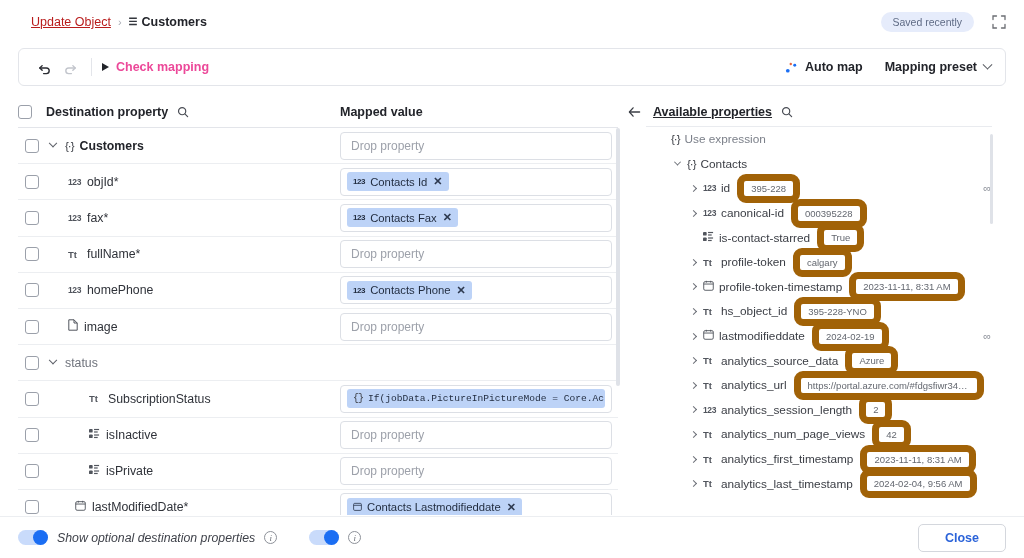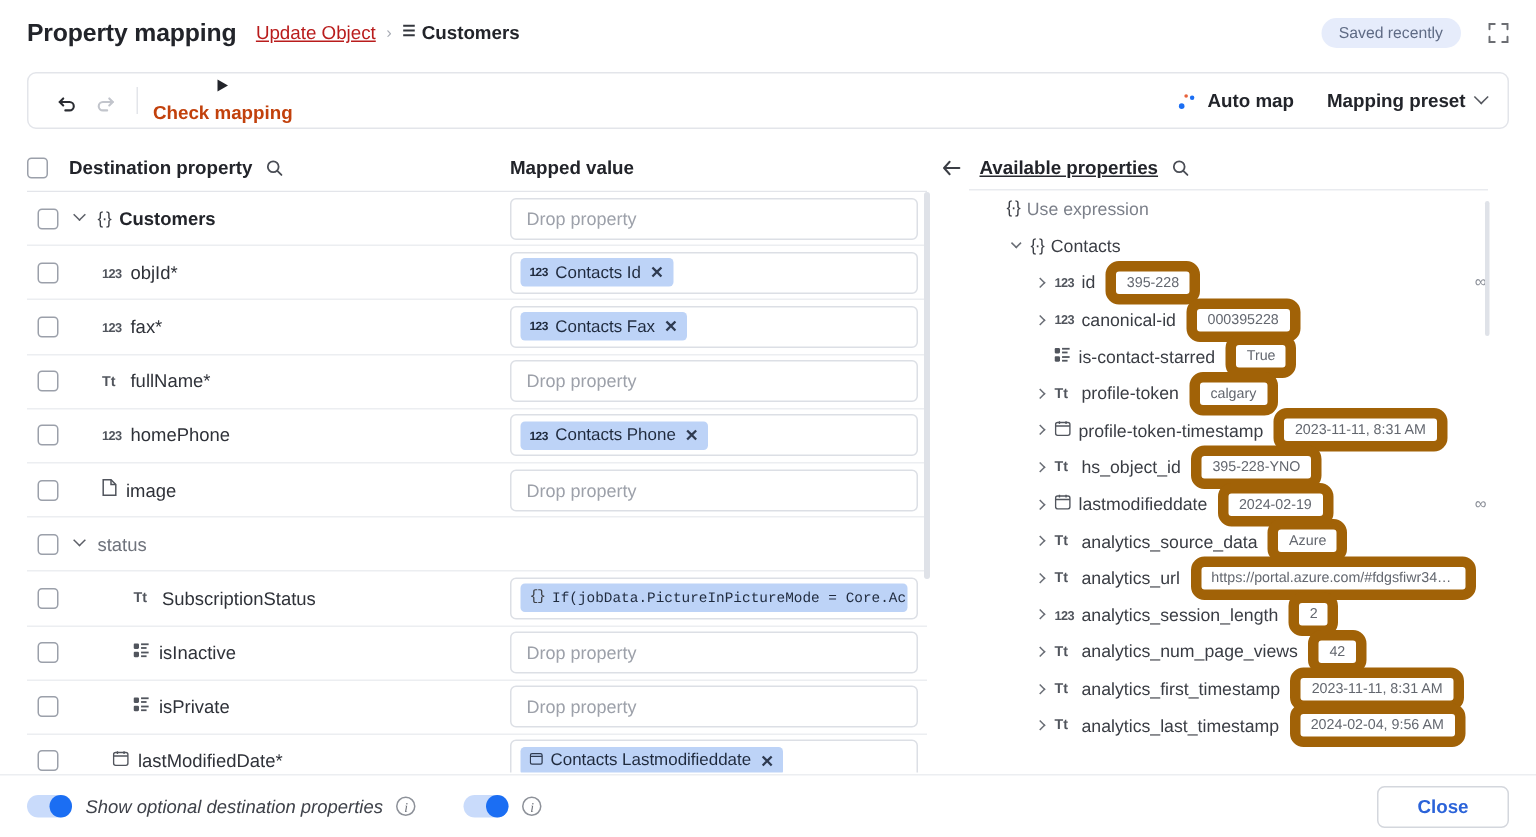--- a/index.html
+++ b/index.html
@@ -51,21 +51,21 @@
     display: flex; align-items: center; padding: 0 14px 0 12px;
   }
   .tb-icon-btn {
     width: 26px; height: 24px; display: flex; align-items: center; justify-content: center;
     cursor: pointer; color: #2b2d33;
   }
   .tb-icon-btn.disabled { color: #c2c5cc; cursor: default; }
   .tb-divider { width: 1px; height: 18px; background: #e3e5ea; margin: 0 10px 0 8px; }
   .tb-check {
     display: flex; align-items: center; gap: 7px; cursor: pointer;
-    font-size: 12.5px; font-weight: bold; color: #c2410c; flex-direction: column;
+    font-size: 12.5px; font-weight: bold; color: #ec4899;
   }
   .play-tri {
     width: 0; height: 0;
     border-left: 7px solid #22242a;
     border-top: 4.5px solid transparent;
     border-bottom: 4.5px solid transparent;
   }
   .toolbar-right { margin-left: auto; display: flex; align-items: center; gap: 22px; }
   .automap {
     display: flex; align-items: center; gap: 7px; cursor: pointer;
@@ -222,21 +222,20 @@
     color: #2b63d9; font-size: 12.5px; font-weight: bold;
     display: flex; align-items: center; justify-content: center; cursor: pointer;
   }
 </style>
 </head>
 <body>
 
 <div id="app">
 
   <div class="titlebar">
-    <div class="page-title">Property mapping</div>
     <div class="crumbs">
       <span class="crumb-muted">Update Object</span>
       <span class="crumb-sep">›</span>
       <span class="crumb-cur">
         <span class="crumb-obj-icon">☰</span>
         <span>Customers</span>
       </span>
     </div>
     <div class="titlebar-right">
       <div class="saved-badge">Saved recently</div>

